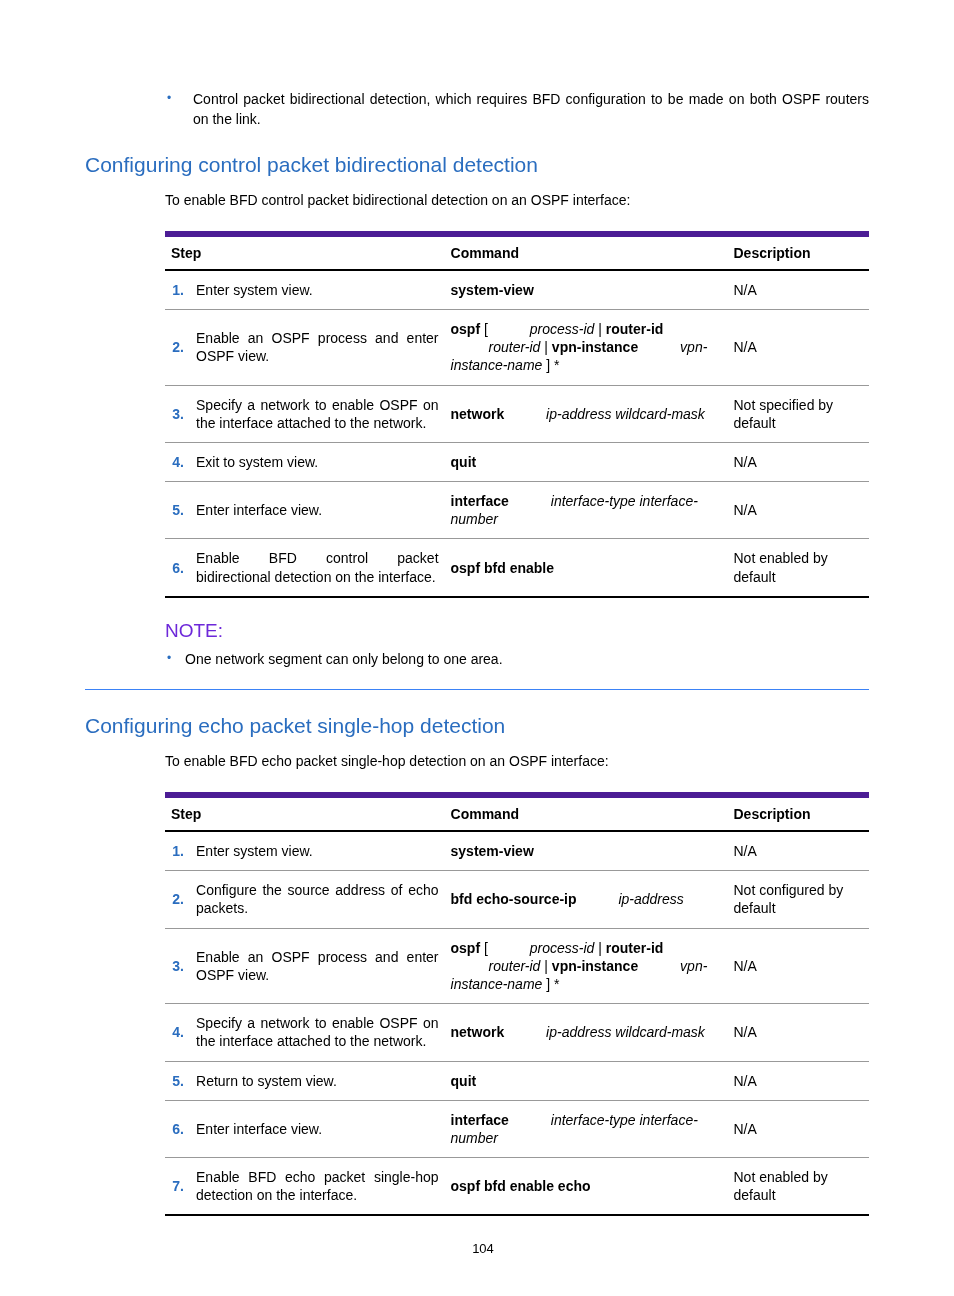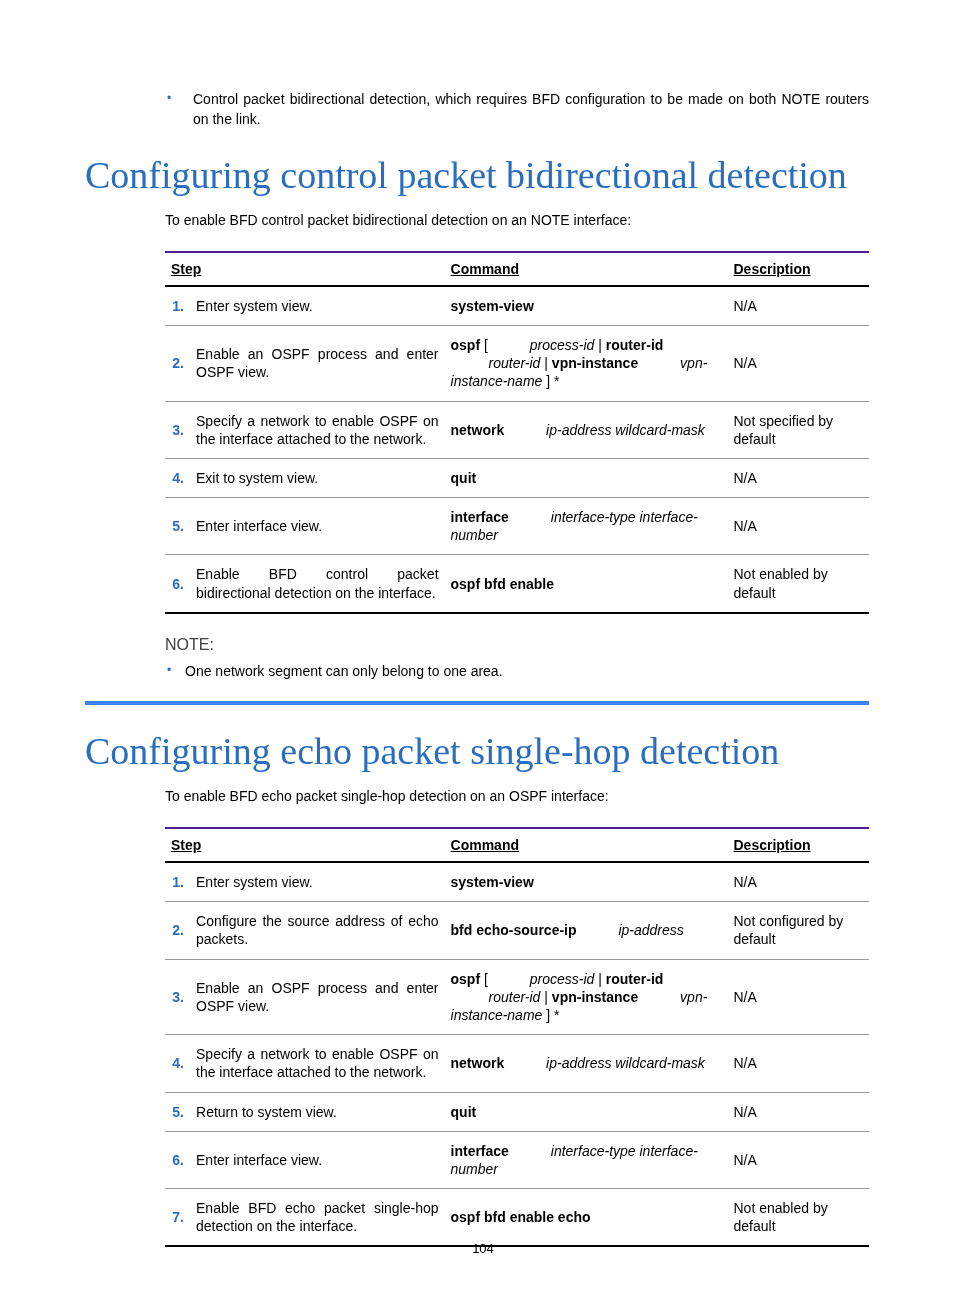--- a/index.html
+++ b/index.html
@@ -26,41 +26,40 @@
     }
     .intro-list li::before {
       content: "•";
       position: absolute;
       left: 2px;
       top: 0;
       color: #2a6dbf;
       font-size: 12px;
     }
     h2 {
-      font-family: Liberation Serif, serif;
+      font-family: Liberation Sans, sans-serif;
       font-weight: normal;
-      font-size: 38px;
+      font-size: 21px;
       color: #2a6dbf;
       margin-top: 24px;
       margin-bottom: 14px;
     }
     .subtext {
       padding-left: 80px;
       margin-bottom: 20px;
       line-height: 1.4;
     }
     table {
       width: calc(100% - 80px);
       margin-left: 80px;
       border-collapse: collapse;
     }
     thead tr {
-      border-top: 2px solid #4c1d95;
+      border-top: 6px solid #4c1d95;
       border-bottom: 2px solid #000;
-      text-decoration: underline;
     }
     th {
       text-align: left;
       font-weight: bold;
       padding: 8px 6px;
       font-size: 14px;
     }
     tbody tr {
       border-bottom: 1px solid #999;
     }
@@ -80,30 +79,30 @@
       width: 24px;
       vertical-align: middle;
     }
     .step-desc { text-align: justify; }
     .bold { font-weight: bold; }
     .ital { font-style: italic; margin-left: 38px; }
     .col-step { width: 34%; }
     .col-cmd { width: 36%; }
     .col-desc { width: 18%; }
     .note-label {
-      color: #404040;
-      font-size: 16px;
+      color: #6d28d9;
+      font-size: 19px;
       margin-top: 22px;
       padding-left: 80px;
       margin-bottom: 8px;
     }
     .note-list {
       list-style: none;
       padding-left: 80px;
-      border-bottom: 4px solid #3b82f6;
+      border-bottom: 1px solid #3b82f6;
       padding-bottom: 12px;
     }
     .note-list li {
       position: relative;
       padding-left: 20px;
       margin-bottom: 8px;
       line-height: 1.4;
     }
     .note-list li::before {
       content: "•";
@@ -118,25 +117,25 @@
       bottom: 40px;
       left: 12px; right: 0;
       text-align: center;
       font-size: 13px;
     }
   </style>
 </head>
 <body>
 
 <ul class="intro-list">
-  <li>Control packet bidirectional detection, which requires BFD configuration to be made on both NOTE routers on the link.</li>
+  <li>Control packet bidirectional detection, which requires BFD configuration to be made on both OSPF routers on the link.</li>
 </ul>
 
 <h2>Configuring control packet bidirectional detection</h2>
-<p class="subtext">To enable BFD control packet bidirectional detection on an NOTE interface:</p>
+<p class="subtext">To enable BFD control packet bidirectional detection on an OSPF interface:</p>
 
 <table>
   <thead>
     <tr>
       <th colspan="2" class="col-step">Step</th>
       <th class="col-cmd">Command</th>
       <th class="col-desc">Description</th>
     </tr>
   </thead>
   <tbody>

